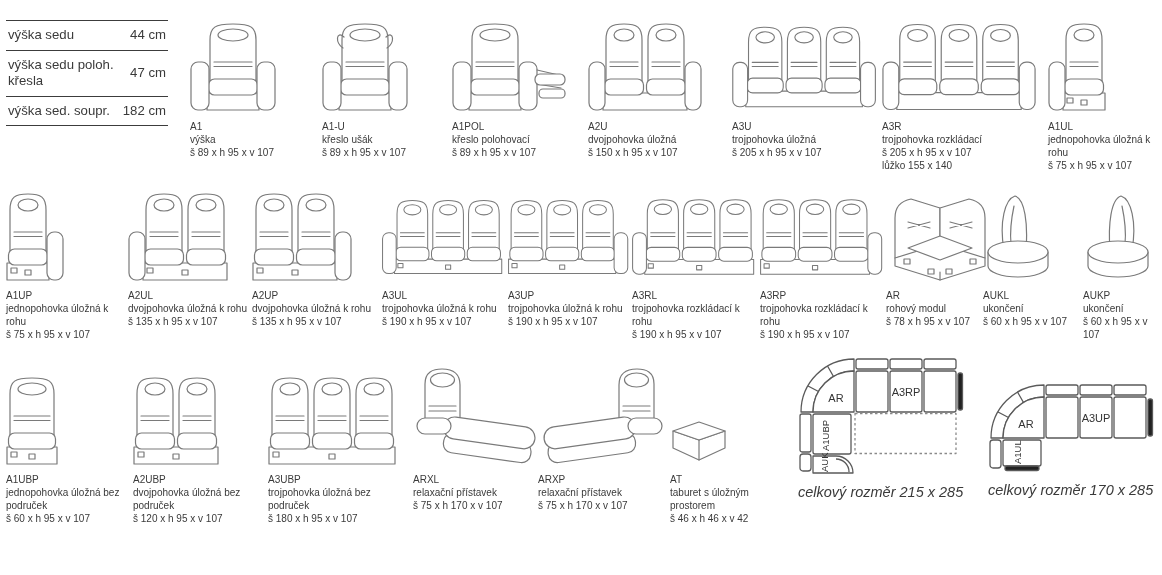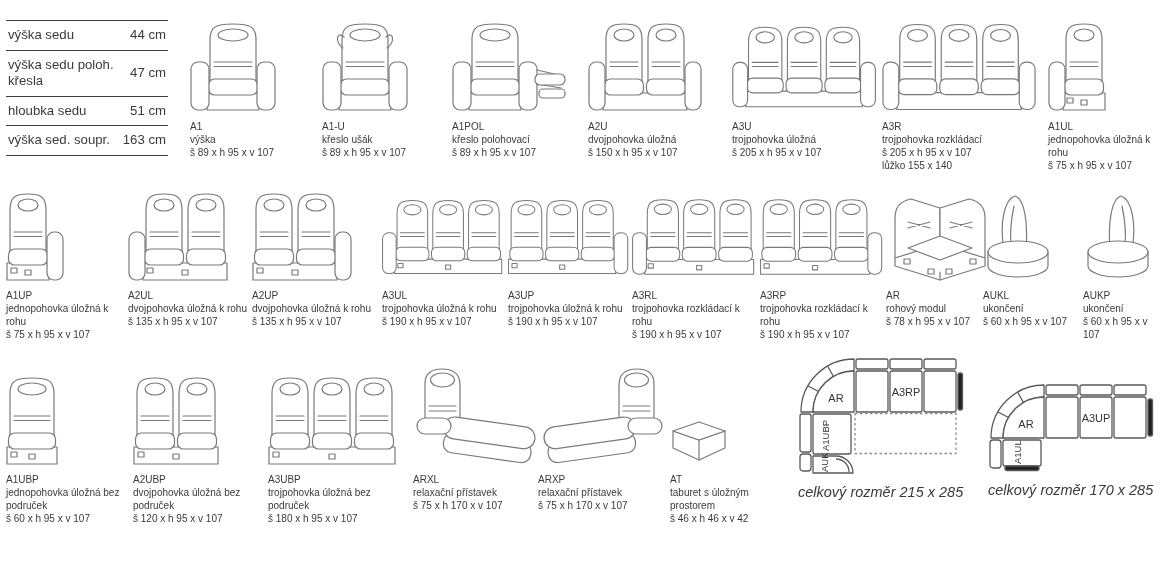--- a/index.html
+++ b/index.html
@@ -65,26 +65,22 @@
   <div id="spec-table">
       <div class="spec-row">
      <span class="spec-label">výška sedu</span>
      <span class="spec-value">44 cm</span>
    </div>
       <div class="spec-row">
      <span class="spec-label">výška sedu poloh. křesla</span>
      <span class="spec-value">47 cm</span>
    </div>
       <div class="spec-row">
-     <span class="spec-label">hloubka sedu</span>
-     <span class="spec-value">51 cm</span>
-   </div>
-      <div class="spec-row">
      <span class="spec-label">výška sed. soupr.</span>
-     <span class="spec-value">163 cm</span>
+     <span class="spec-value">182 cm</span>
    </div>
     </div>
 
   <div id="row1" class="row">
       <div class="item">
        <div class="fig">
           <svg width="92" height="94" viewBox="0 0 92 94">
             <path d="M22,66 V20 C22,7 27,4 45,4 C63,4 68,7 68,20 V66 Z" stroke="#7a7a7a" stroke-width="1.2" stroke-linejoin="round" stroke-linecap="round" fill="#fff"></path>
             <ellipse cx="45" cy="15" rx="15" ry="6" stroke="#7a7a7a" stroke-width="1.2" stroke-linejoin="round" stroke-linecap="round" fill="none"></ellipse>
             <path d="M26,42 H64 M26,46.5 H64" stroke="#7a7a7a" stroke-width="1.2" stroke-linejoin="round" stroke-linecap="round" fill="none"></path>

